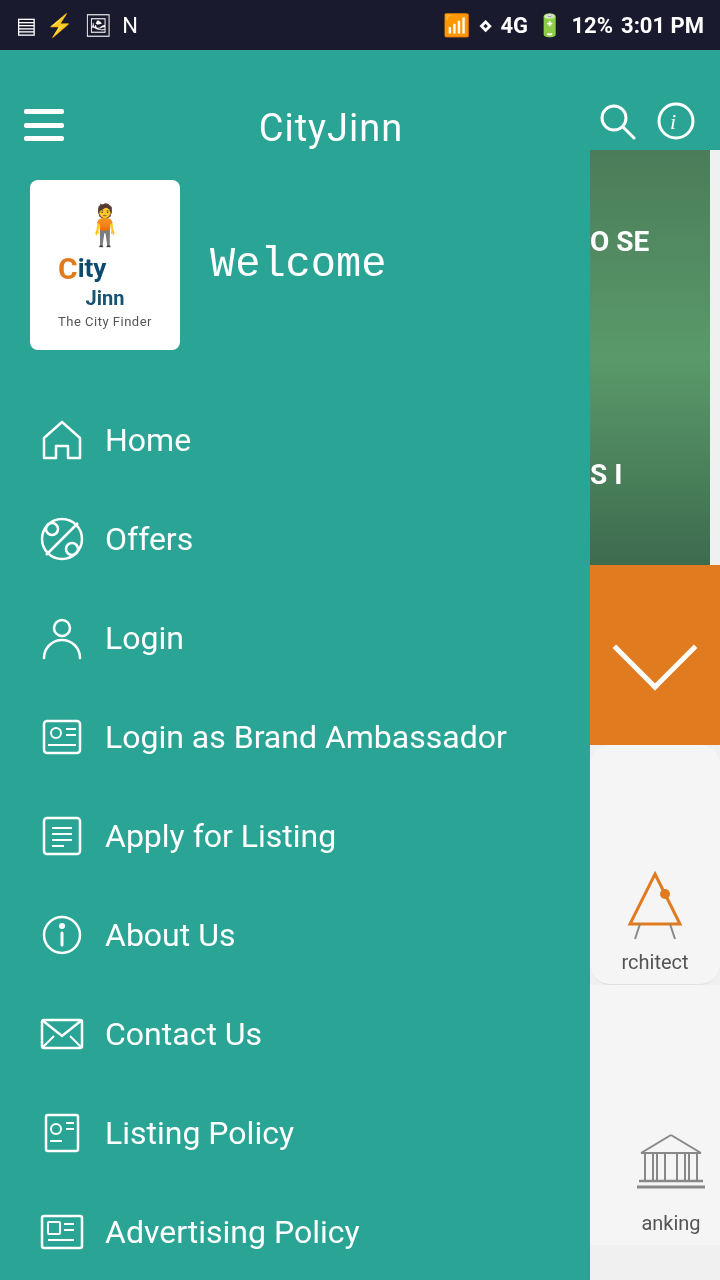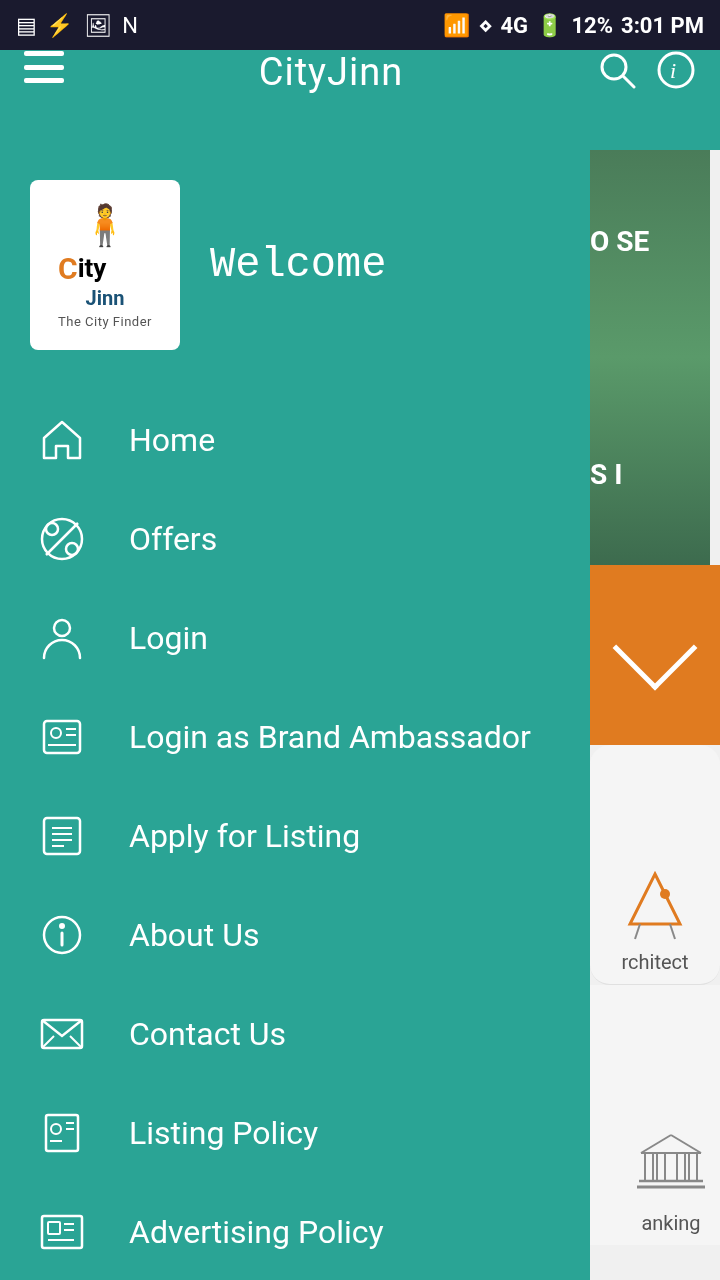--- a/index.html
+++ b/index.html
@@ -36,21 +36,21 @@
       font-size: 22px;
       font-weight: bold;
     }
 
     
     .toolbar {
       width: 100%;
       height: 100px;
       background: #2aa495;
       display: flex;
-      align-items: flex-start;
+      align-items: flex-end;
       justify-content: space-between;
       padding: 0 24px;
     }
     .toolbar-title {
       color: white;
       font-size: 38px;
       font-weight: 400;
       letter-spacing: 1px;
     }
     .toolbar-icons {
@@ -135,21 +135,21 @@
     
     .menu-list {
       list-style: none;
       padding: 0 10px;
     }
     .menu-item {
       display: flex;
       align-items: center;
       padding: 22px 24px;
       cursor: pointer;
-      gap: 40px;
+      gap: 16px;
     }
     .menu-icon {
       width: 55px;
       height: 55px;
       display: flex;
       align-items: center;
       justify-content: center;
       flex-shrink: 0;
     }
     .menu-icon svg {
@@ -292,21 +292,21 @@
 <div class="drawer-container">
 
   <div class="sidebar">
 
     <div class="welcome-header">
       <div class="logo-box">
         <div class="logo-inner">
           <div class="logo-figure">🧍</div>
           <div class="logo-city">
             <span style="color:#e07b20;font-size:30px;font-weight:bold;">C</span>
-              <span style="color:#000000;font-size:26px;font-weight:bold;">ity</span>
+              <span style="color:#0c4a6e;font-size:26px;font-weight:bold;">ity</span>
           </div>
           <div class="logo-jinn">Jinn</div>
           <div class="logo-tagline">The City Finder</div>
         </div>
       </div>
       <span class="welcome-text">Welcome</span>
     </div>
 
     <ul class="menu-list">
 

